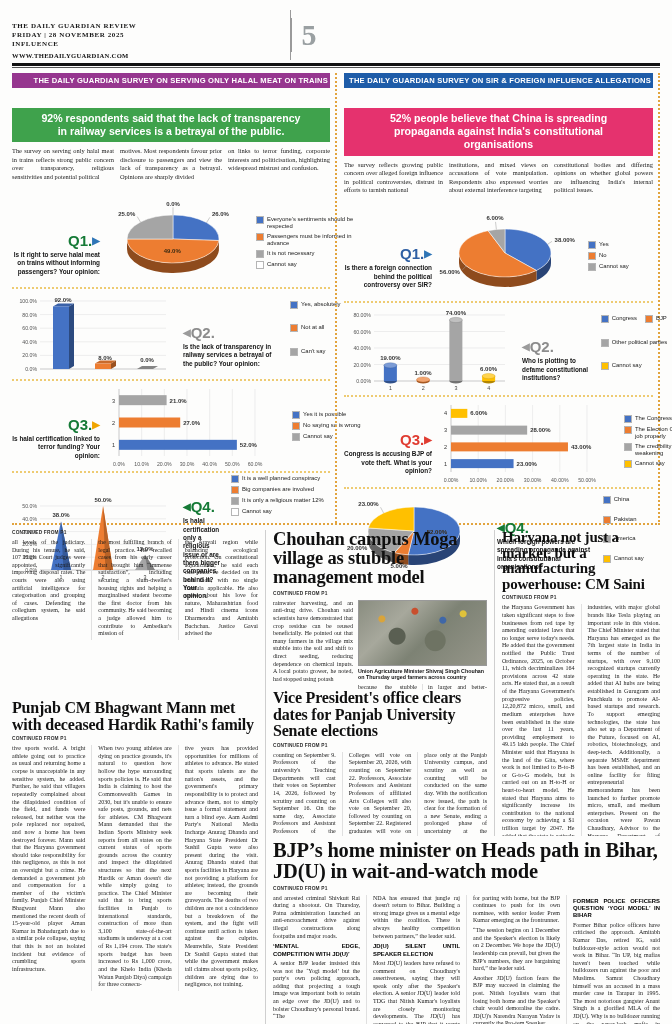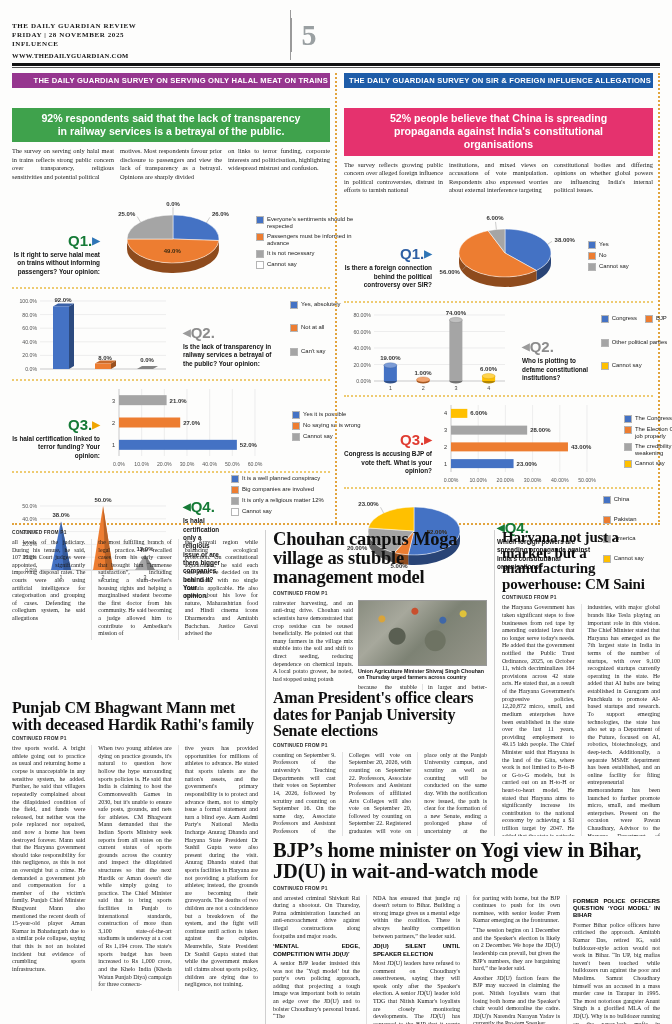--- a/index.html
+++ b/index.html
@@ -562,21 +562,21 @@
                       <p>because the stubble already enriches the soil, resulting</p>
                     </div>
                     <div class="ncol">
                       <p>in larger and better-quality produce.</p>
                     </div>
                   </div>
               </div>
             </div>
           </article>
           <article class="article art-vp">
-            <h2>Aman President's office clears dates for Panjab University Senate elections</h2>
+            <h2>Vice President's office clears dates for Panjab University Senate elections</h2>
             <div class="kicker">CONTINUED FROM P1</div>
             <div class="cols body-cols">
                 <div class="ncol">
                   <p>counting on September 9. Professors of the university's Teaching Departments will cast their votes on September 14, 2026, followed by scrutiny and counting on September 16. On the same day, Associate Professors and Assistant Professors of the Teaching Departments will also go to the polls, with the counting scheduled for September 16. Heads of affiliated Arts</p>
                 </div>
                 <div class="ncol">
                   <p>Colleges will vote on September 20, 2026, with counting on September 22. Professors, Associate Professors and Assistant Professors of affiliated Arts Colleges will also vote on September 20, followed by counting on September 22. Registered graduates will vote on September 20 as well, with their votes counted on September 22. The elections for various faculties of the university will be held on October 4, 2026. These polls will take</p>
                 </div>
                 <div class="ncol">
                   <p>place only at the Panjab University campus, and scrutiny as well as counting will be conducted on the same day. With the notification now issued, the path is clear for the formation of a new Senate, ending a prolonged phase of uncertainty at the university. The protesting groups have termed the development a significant victory, though they said they would remain vigilant until the electoral process is completed.</p>
@@ -593,21 +593,21 @@
                   <p>the Haryana Government has taken significant steps to free businesses from red tape by amending outdated laws that no longer serve today's needs. He added that the government notified the Public Trust Ordinance, 2025, on October 11, which decriminalizes 164 provisions across 42 state acts. He stated that, as a result of the Haryana Government's progressive policies, 12,20,872 micro, small, and medium enterprises have been established in the state over the last 11 years, providing employment to 49.15 lakh people. The Chief Minister said that Haryana is the land of the Gita, where work is not limited to B-to-B or G-to-G models, but is carried out on an H-to-H or heart-to-heart model. He stated that Haryana aims to significantly increase its contribution to the national economy by achieving a $1 trillion target by 2047. He added that the state is actively promoting new startups, innovation, and tech-based</p>
                 </div>
                 <div class="ncol">
                   <p>industries, with major global brands like Tesla playing an important role in this vision. The Chief Minister stated that Haryana has emerged as the 7th largest state in India in terms of the number of startups, with over 9,100 recognized startups currently operating in the state. He added that AI hubs are being established in Gurugram and Panchkula to promote AI-based startups and research. To support emerging technologies, the state has also set up a Department of the Future, focused on AI, robotics, biotechnology, and deep-tech. Additionally, a separate MSME department has been established, and an online facility for filing entrepreneurial memorandums has been launched to further promote micro, small, and medium enterprises. Present on the occasion were Pawan Chaudhary, Advisor to the Haryana Department of Foreign Cooperation, Isabelle Fan, Senior Director of Tesla, Sharad Agarwal, GM of Tesla India and other dignitaries.</p>
                 </div>
               </div>
           </article>
         </div>
       </div>
       <article class="article art-bjp">
-        <h2>BJP’s home minister on Yogi view in Bihar, JD(U) in wait-and-watch mode</h2>
+        <h2>BJP’s home minister on Heads path in Bihar, JD(U) in wait-and-watch mode</h2>
         <div class="kicker">CONTINUED FROM P1</div>
         <div class="cols body-cols">
             <div class="ncol">
               <p>and arrested criminal Shivkutt Rai during a shootout. On Thursday, Patna administration launched an anti-encroachment drive against illegal constructions along footpaths and major roads.</p>
               <div class="subhead">‘MENTAL EDGE, COMPETITION WITH JD(U)’</div>
               <p>A senior BJP leader insisted this was not the ‘Yogi model’ but the party's own policing approach, adding that projecting a tough image was important both to retain an edge over the JD(U) and to bolster Choudhary's personal brand. “The</p>
             </div>
             <div class="ncol">
               <p>NDA has ensured that jungle raj doesn't return to Bihar. Building a strong image gives us a mental edge within the coalition. There is always healthy competition between partners,” the leader said.</p>
               <div class="subhead">JD(U) SILENT UNTIL SPEAKER ELECTION</div>

